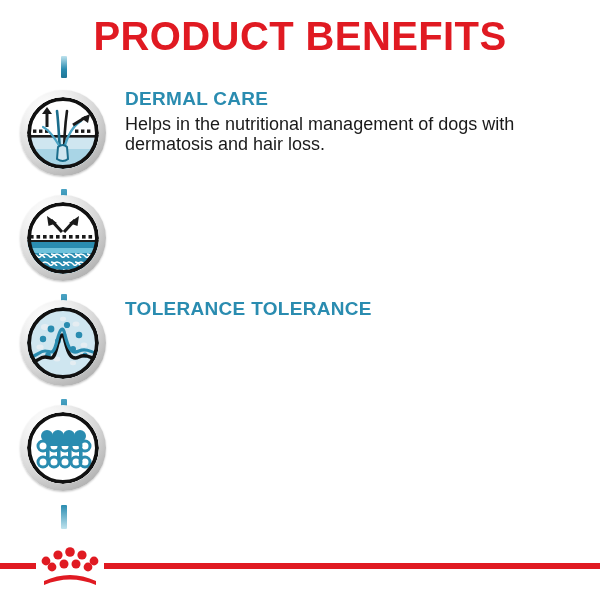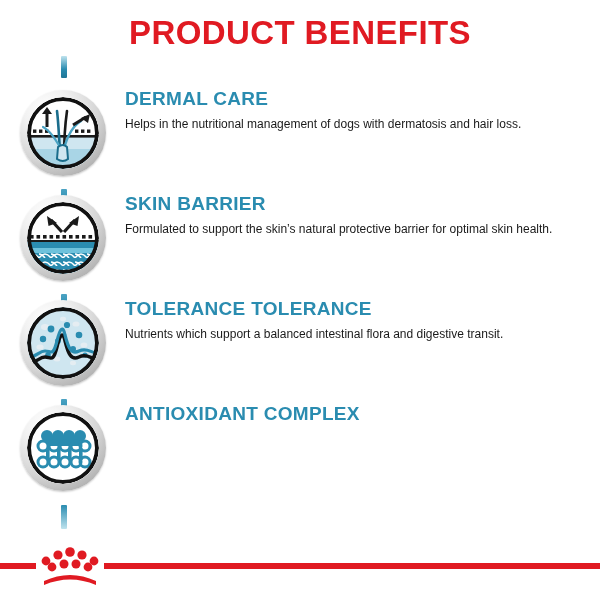--- a/index.html
+++ b/index.html
@@ -20,21 +20,21 @@
     height: 600px;
   }
 
   
   .title {
     position: absolute;
     top: 14px;
     left: 0;
     width: 600px;
     text-align: center;
-    font-size: 33px;
+    font-size: 40px;
     font-weight: bold;
     letter-spacing: 0.4px;
     color: #e01a22;
     font-family: "Liberation Sans", sans-serif;
   }
 
   
   .benefits {
     position: absolute;
     top: 86px;
@@ -64,21 +64,21 @@
   .b-heading {
     color: #2a8cb0;
     font-size: 19px;
     font-weight: bold;
     letter-spacing: 0.3px;
     margin: 0 0 4px 0;
     line-height: 22px;
   }
   .b-body {
     color: #1a1a1a;
-    font-size: 12px;
+    font-size: 18px;
     line-height: 20px;
     margin: 0;
     max-width: 432px;
   }
 
   
   .connector-top {
     position: absolute;
     left: 61px;
     top: 56px;
@@ -270,24 +270,20 @@
                 <path d="M20 14 l1.5 10 l8.5 -3 z" fill="#1a1a1a"></path>
                 <path d="M37 30 L48 18" stroke="#1a1a1a" stroke-width="3.2" fill="none"></path>
                 <path d="M52 14 l-1.5 10 l-8.5 -3 z" fill="#1a1a1a"></path>
 
                 <circle cx="36" cy="36" r="34" fill="none" stroke="#111111" stroke-width="4"></circle>
               </g>
             </svg>
           </div>
         </div>
       </div>
-      <div class="text-col">
-        <p class="b-heading">SKIN BARRIER</p>
-        <p class="b-body">Formulated to support the skin’s natural protective barrier for optimal skin health.</p>
-      </div>
     </div>
 
     <div class="benefit-row">
       <div class="icon-col">
         <div class="badge">
           <div class="badge-inner">
             <svg width="72" height="72" viewBox="0 0 72 72">
               <defs>
                 <clipPath id="c3">
                     <circle cx="36" cy="36" r="36"></circle>
@@ -322,21 +318,20 @@
                 <path d="M2 50 C10 50 12 44 18 44 C24 44 26 50 30 34 C33 21 36 18 38 28 C41 40 44 48 52 44 C60 40 64 46 70 46" fill="none" stroke="#2a8cb0" stroke-width="3.2" stroke-linecap="round"></path>
 
                 <circle cx="36" cy="36" r="34" fill="none" stroke="#111111" stroke-width="4"></circle>
               </g>
             </svg>
           </div>
         </div>
       </div>
       <div class="text-col">
         <p class="b-heading">TOLERANCE TOLERANCE</p>
-        <p class="b-body">Nutrients which support a balanced intestinal flora and digestive transit.</p>
       </div>
     </div>
 
     <div class="benefit-row">
       <div class="icon-col">
         <div class="badge">
           <div class="badge-inner">
             <svg width="72" height="72" viewBox="0 0 72 72">
               <defs>
                 <clipPath id="c4">
@@ -377,21 +372,20 @@
                   <circle cx="58" cy="50" r="5"></circle>
                 </g>
 
                 <circle cx="36" cy="36" r="34" fill="none" stroke="#111111" stroke-width="4"></circle>
               </g>
             </svg>
           </div>
         </div>
       </div>
       <div class="text-col">
-        <p class="b-heading">ANTIOXIDANT COMPLEX</p>
       </div>
     </div>
 
   </div>
 
   <div class="footer">
     <div class="rule-left"></div>
     <div class="rule-right"></div>
     <div class="crown">
       <svg width="64" height="42" viewBox="0 0 64 42">

